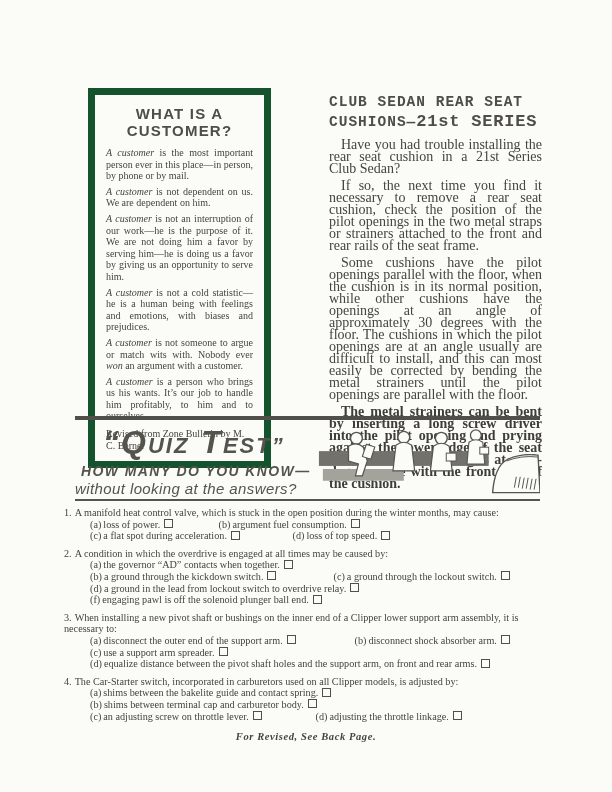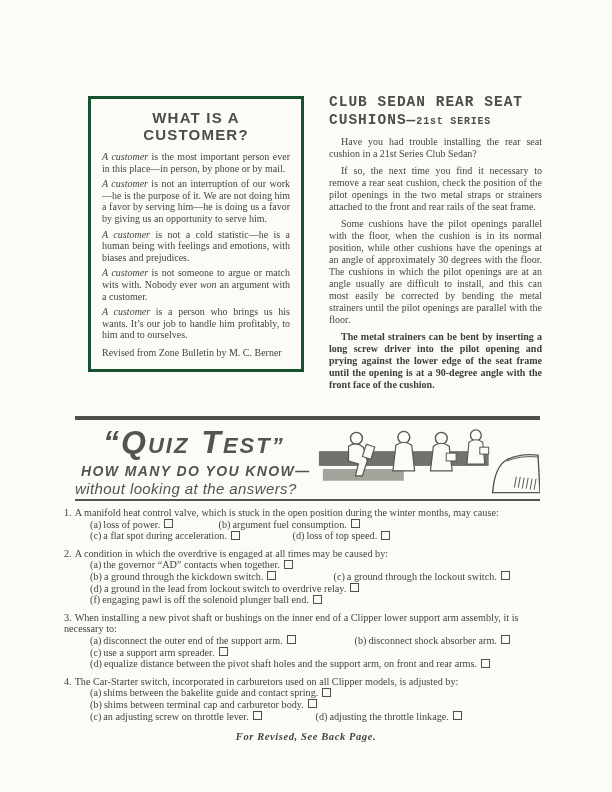--- a/index.html
+++ b/index.html
@@ -1,34 +1,34 @@
 <!DOCTYPE html>
 <html><head>
 <meta charset="utf-8">
 <style>
   html,body{margin:0;padding:0;background:#fff;}
   .page{position:relative;width:612px;height:792px;background:#fbfbf8;
         font-family:"Liberation Serif",serif;color:#45443f;overflow:hidden;}
 
   
-  .customer-box{position:absolute;left:88px;top:96px;width:216px;box-sizing:border-box;
-                border:3px solid #14532d;padding:8px 11px 6px;}
+  .customer-box{position:absolute;left:88px;top:88px;width:183px;box-sizing:border-box;
+                border:7px solid #14532d;padding:8px 11px 6px;}
   .customer-box h2{margin:2px 0 8px;text-align:center;font-family:"Liberation Sans",sans-serif;
                    font-weight:700;font-size:15px;letter-spacing:1.2px;color:#4e4d48;}
   .customer-box p{margin:0 0 4px;font-size:10px;line-height:11.6px;text-align:justify;}
   .customer-box .credit{margin-top:6px;text-align:left;}
 
   
   .article{position:absolute;left:329px;top:94px;width:213px;}
   .article-title{margin:0 0 8px;text-align:left;font-family:Liberation Mono, monospace;
                  font-weight:700;color:#4e4d48;}
   .article-title .t1{display:block;font-size:14.5px;letter-spacing:1px;}
   .article-title .t2{display:block;font-size:14.5px;letter-spacing:1px;margin-top:2px;}
-  .article-title .t2small{font-size:10px;letter-spacing:0.8px;}
-  .apara{margin:0 0 5px;font-size:10px;line-height:12px;text-align:justify;text-indent:12px;}
+  .article-title .t2small{font-size:17px;letter-spacing:0.8px;}
+  .apara{margin:0 0 5px;font-size:14px;line-height:12px;text-align:justify;text-indent:12px;}
   .apara.bold{font-weight:700;color:#3e3d38;}
 
   
   .rule-thick{position:absolute;left:75px;top:416px;width:465px;height:4px;background:#504f49;}
   .quiz-banner{position:absolute;left:75px;top:423px;width:465px;height:74px;display:flex;align-items:flex-end;}
   .quiz-head{width:238px;font-family:"Liberation Sans",sans-serif;color:#54534c;}
   .quiz-title{font-style:italic;font-weight:700;letter-spacing:2px;margin:0 0 0 28px;line-height:34px;white-space:nowrap;}
   .quiz-title .big{font-size:32px;}
   .quiz-title .small{font-size:22px;}
   .quiz-title .wordgap{display:inline-block;width:12px;}
@@ -55,20 +55,21 @@
                   font-size:10.5px;letter-spacing:0.6px;color:#44433e;}
 </style>
 </head>
 <body>
 
 <div class="page">
 
   <section class="customer-box">
     <h2>WHAT IS A CUSTOMER?</h2>
     <p><i>A customer</i><span> is the most important person ever in this place—in person, by phone or by mail.</span></p>
+    <p><i>A customer</i><span> is not dependent on us.  We are dependent on him.</span></p>
     <p><i>A customer</i><span> is not an interruption of our work—he is the purpose of it.  We are not doing him a favor by serving him—he is doing us a favor by giving us an opportunity to serve him.</span></p>
     <p><i>A customer</i><span> is not a cold statistic—he is a human being with feelings and emotions, with biases and prejudices.</span></p>
     <p><i>A customer</i><span> is not someone to argue or match wits with.  Nobody ever </span><i>won</i><span> an argument with a customer.</span></p>
     <p><i>A customer</i><span> is a person who brings us his wants.  It’s our job to handle him profitably, to him and to ourselves.</span></p>
     <p class="credit">Revised from Zone Bulletin by M. C. Berner</p>
   </section>
 
   <section class="article">
     <h2 class="article-title">
       <span class="t1">CLUB SEDAN REAR SEAT</span>

